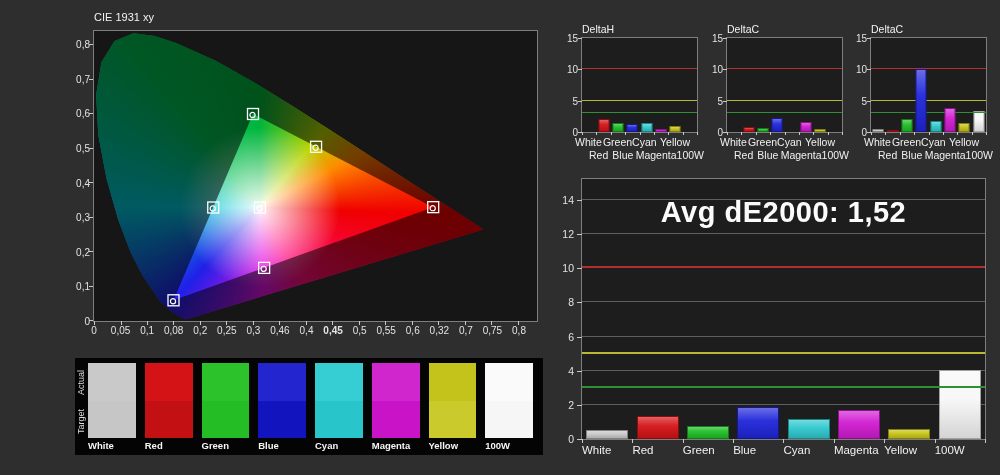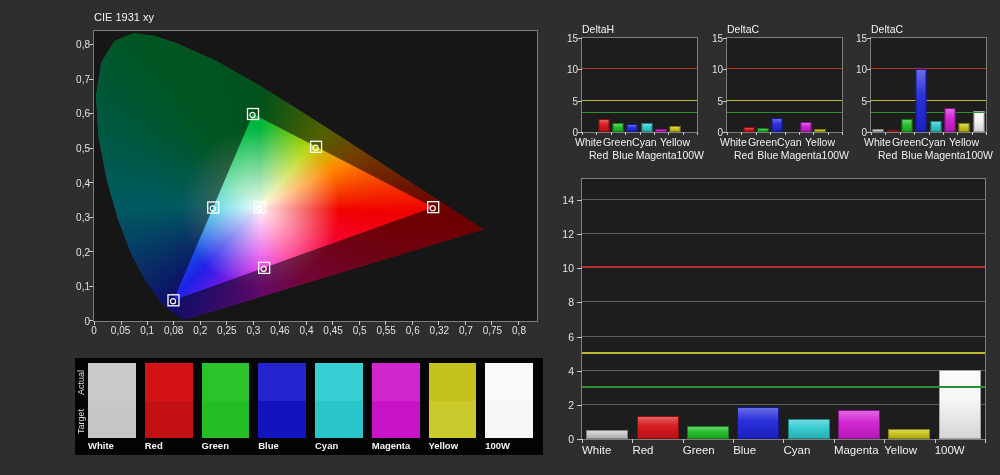--- a/index.html
+++ b/index.html
@@ -101,21 +101,21 @@
   <div class="abs ticks spread-x" style="left:94px;top:325px;width:425px;height:14px">
       <span style="left: 0%;">0</span>
       <span style="left: 6.25%;">0,05</span>
       <span style="left: 12.5%;">0,1</span>
       <span style="left: 18.75%;">0,08</span>
       <span style="left: 25%;">0,2</span>
       <span style="left: 31.25%;">0,25</span>
       <span style="left: 37.5%;">0,3</span>
       <span style="left: 43.75%;">0,46</span>
       <span style="left: 50%;">0,4</span>
-      <span style="left: 56.25%;">0,45</span>
+      <span style="left: 56.25%; font-weight: bold;">0,45</span>
       <span style="left: 62.5%;">0,5</span>
       <span style="left: 68.75%;">0,55</span>
       <span style="left: 75%;">0,6</span>
       <span style="left: 81.25%;">0,32</span>
       <span style="left: 87.5%;">0,7</span>
       <span style="left: 93.75%;">0,75</span>
       <span style="left: 100%;">0,8</span>
     </div>
   <div class="tickstrip" style="left:94px;top:321px;width:426px;height:4px;
               background:repeating-linear-gradient(to right,#c9c9c9 0 1px,transparent 1px 26.5px)"></div>
@@ -290,20 +290,21 @@
       <div class="hline" style="bottom: 51.2147px; height: 2px; background: rgb(47, 143, 53); z-index: 2;"></div>
       <div class="bar" style="left: 6.25%; width: 42px; height: 8.53578px; background: rgb(200, 200, 200); z-index: 3;"></div>
       <div class="bar" style="left: 18.75%; width: 42px; height: 23.0466px; background: rgb(212, 19, 23); z-index: 3;"></div>
       <div class="bar" style="left: 31.25%; width: 42px; height: 12.8037px; background: rgb(31, 190, 38); z-index: 3;"></div>
       <div class="bar" style="left: 43.75%; width: 42px; height: 31.5824px; background: rgb(32, 38, 218); z-index: 3;"></div>
       <div class="bar" style="left: 56.25%; width: 42px; height: 19.6323px; background: rgb(47, 201, 207); z-index: 3;"></div>
       <div class="bar" style="left: 68.75%; width: 42px; height: 29.0217px; background: rgb(209, 28, 209); z-index: 3;"></div>
       <div class="bar" style="left: 81.25%; width: 42px; height: 10.2429px; background: rgb(201, 196, 23); z-index: 3;"></div>
       <div class="bar" style="left: 93.75%; width: 42px; height: 69.1399px; background: rgb(247, 247, 247); z-index: 1;"></div>
     </div>
+  <div class="avgtext" style="left:582px;top:196px;width:403px;z-index:5">Avg dE2000: 1,52</div>
   <div class="abs ticks spread-y" style="left:546px;top:200px;width:28px;height:239px;font-size:10.5px">
       <span style="top: 0%;">14</span>
       <span style="top: 14.2857%;">12</span>
       <span style="top: 28.5714%;">10</span>
       <span style="top: 42.8571%;">8</span>
       <span style="top: 57.1429%;">6</span>
       <span style="top: 71.4286%;">4</span>
       <span style="top: 85.7143%;">2</span>
       <span style="top: 100%;">0</span>
     </div>

